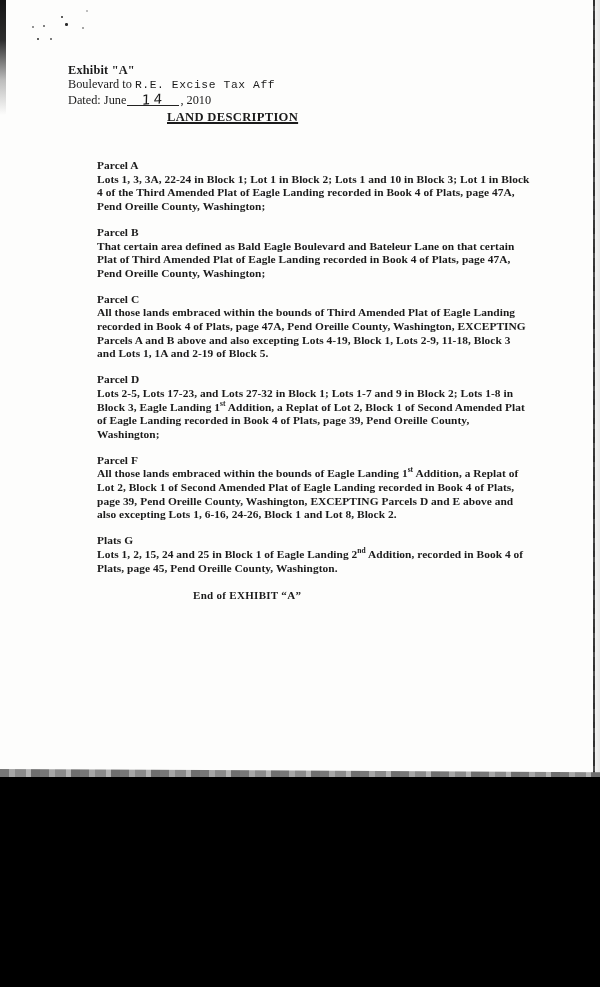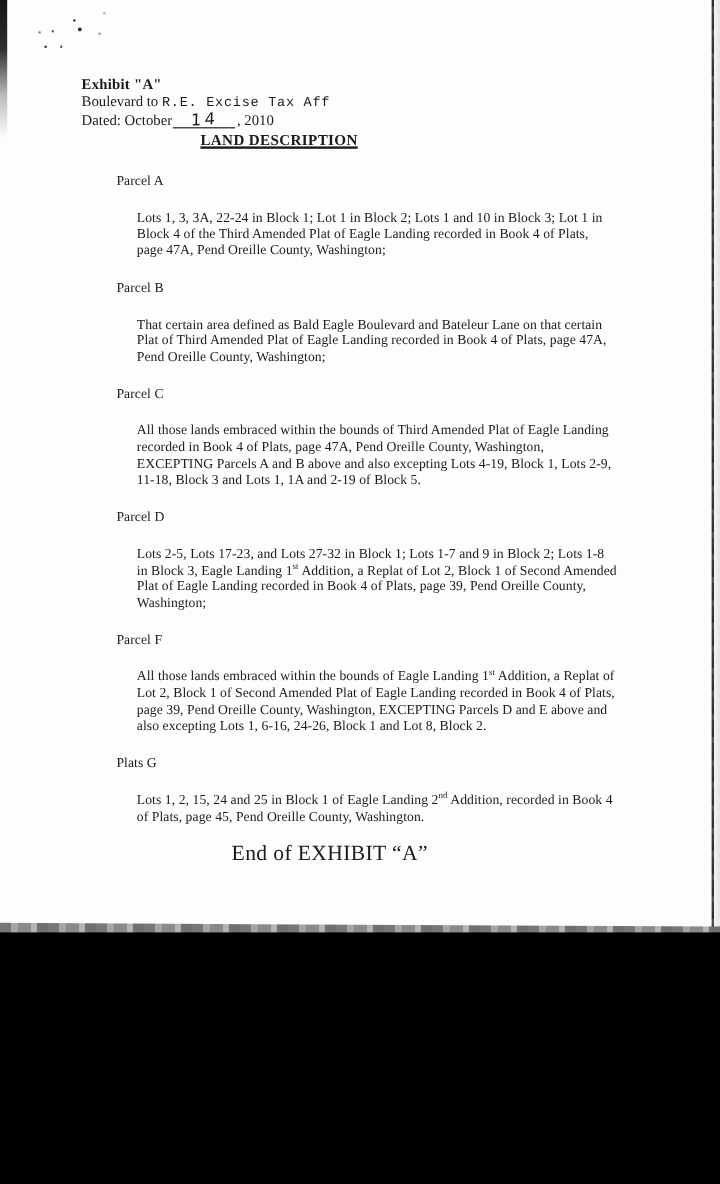--- a/index.html
+++ b/index.html
@@ -41,28 +41,28 @@
     display:inline-block; font-family:"DejaVu Sans", sans-serif; font-size:13.5px;
     transform:rotate(-4deg) skewX(-6deg); letter-spacing:3px; font-weight:400;
   }
   .doc-title {
     margin-top:3px; margin-left:99px; font-weight:bold; font-size:12.6px;
     text-decoration:underline; text-decoration-thickness:1.5px; letter-spacing:0.3px;
   }
 
   
   .doc-body {
-    position:absolute; left:97px; top:145px; width:434px;
-    font-weight:normal; font-size:11.4px; line-height:13.7px;
+    position:absolute; left:97px; top:159px; width:434px;
+    font-weight:bold; font-size:11.4px; line-height:13.7px;
     letter-spacing:0.05px;
   }
   .parcel { margin:0 0 12px 0; }
-  .parcel p { margin:17px; }
+  .parcel p { margin:0; }
   sup { font-size:7.5px; line-height:0; vertical-align:super; }
-  .end-line { margin-top:14px; margin-left:96px; font-size:18px; letter-spacing:0.3px; }
+  .end-line { margin-top:14px; margin-left:96px; font-size:11px; letter-spacing:0.3px; }
 </style>
 </head>
 <body>
 
 <div class="page">
 
   <div class="corner-smudge"></div>
   <div class="speck" style="left:61px;top:16px;width:2px;height:2px;"></div>
   <div class="speck" style="left:65px;top:23px;width:2.5px;height:2.5px;"></div>
   <div class="speck" style="left:32px;top:26px;width:1.5px;height:1.5px;opacity:.6;"></div>
@@ -74,21 +74,21 @@
   <div class="scanline-right"></div>
   <div class="edge-right-shade"></div>
 
   <div class="header">
     <div class="exhibit-title">Exhibit "A"</div>
     <div>
       <span>Boulevard to</span>
       <span class="typed">R.E. Excise Tax Aff</span>
     </div>
     <div>
-      <span>Dated:  October</span><span class="dated-blank"><span class="handwritten">14</span></span><span>, 2010</span>
+      <span>Dated:  June</span><span class="dated-blank"><span class="handwritten">14</span></span><span>, 2010</span>
     </div>
     <div class="doc-title">LAND DESCRIPTION</div>
   </div>
 
   <div class="doc-body">
     <div class="parcel">
       <div>Parcel A</div>
       <p>Lots 1, 3, 3A, 22-24 in Block 1; Lot 1 in Block 2; Lots 1 and 10 in Block 3; Lot 1 in Block 4 of the Third Amended Plat of Eagle Landing recorded in Book 4 of Plats, page 47A, Pend Oreille County, Washington;</p>
     </div>
     <div class="parcel">

